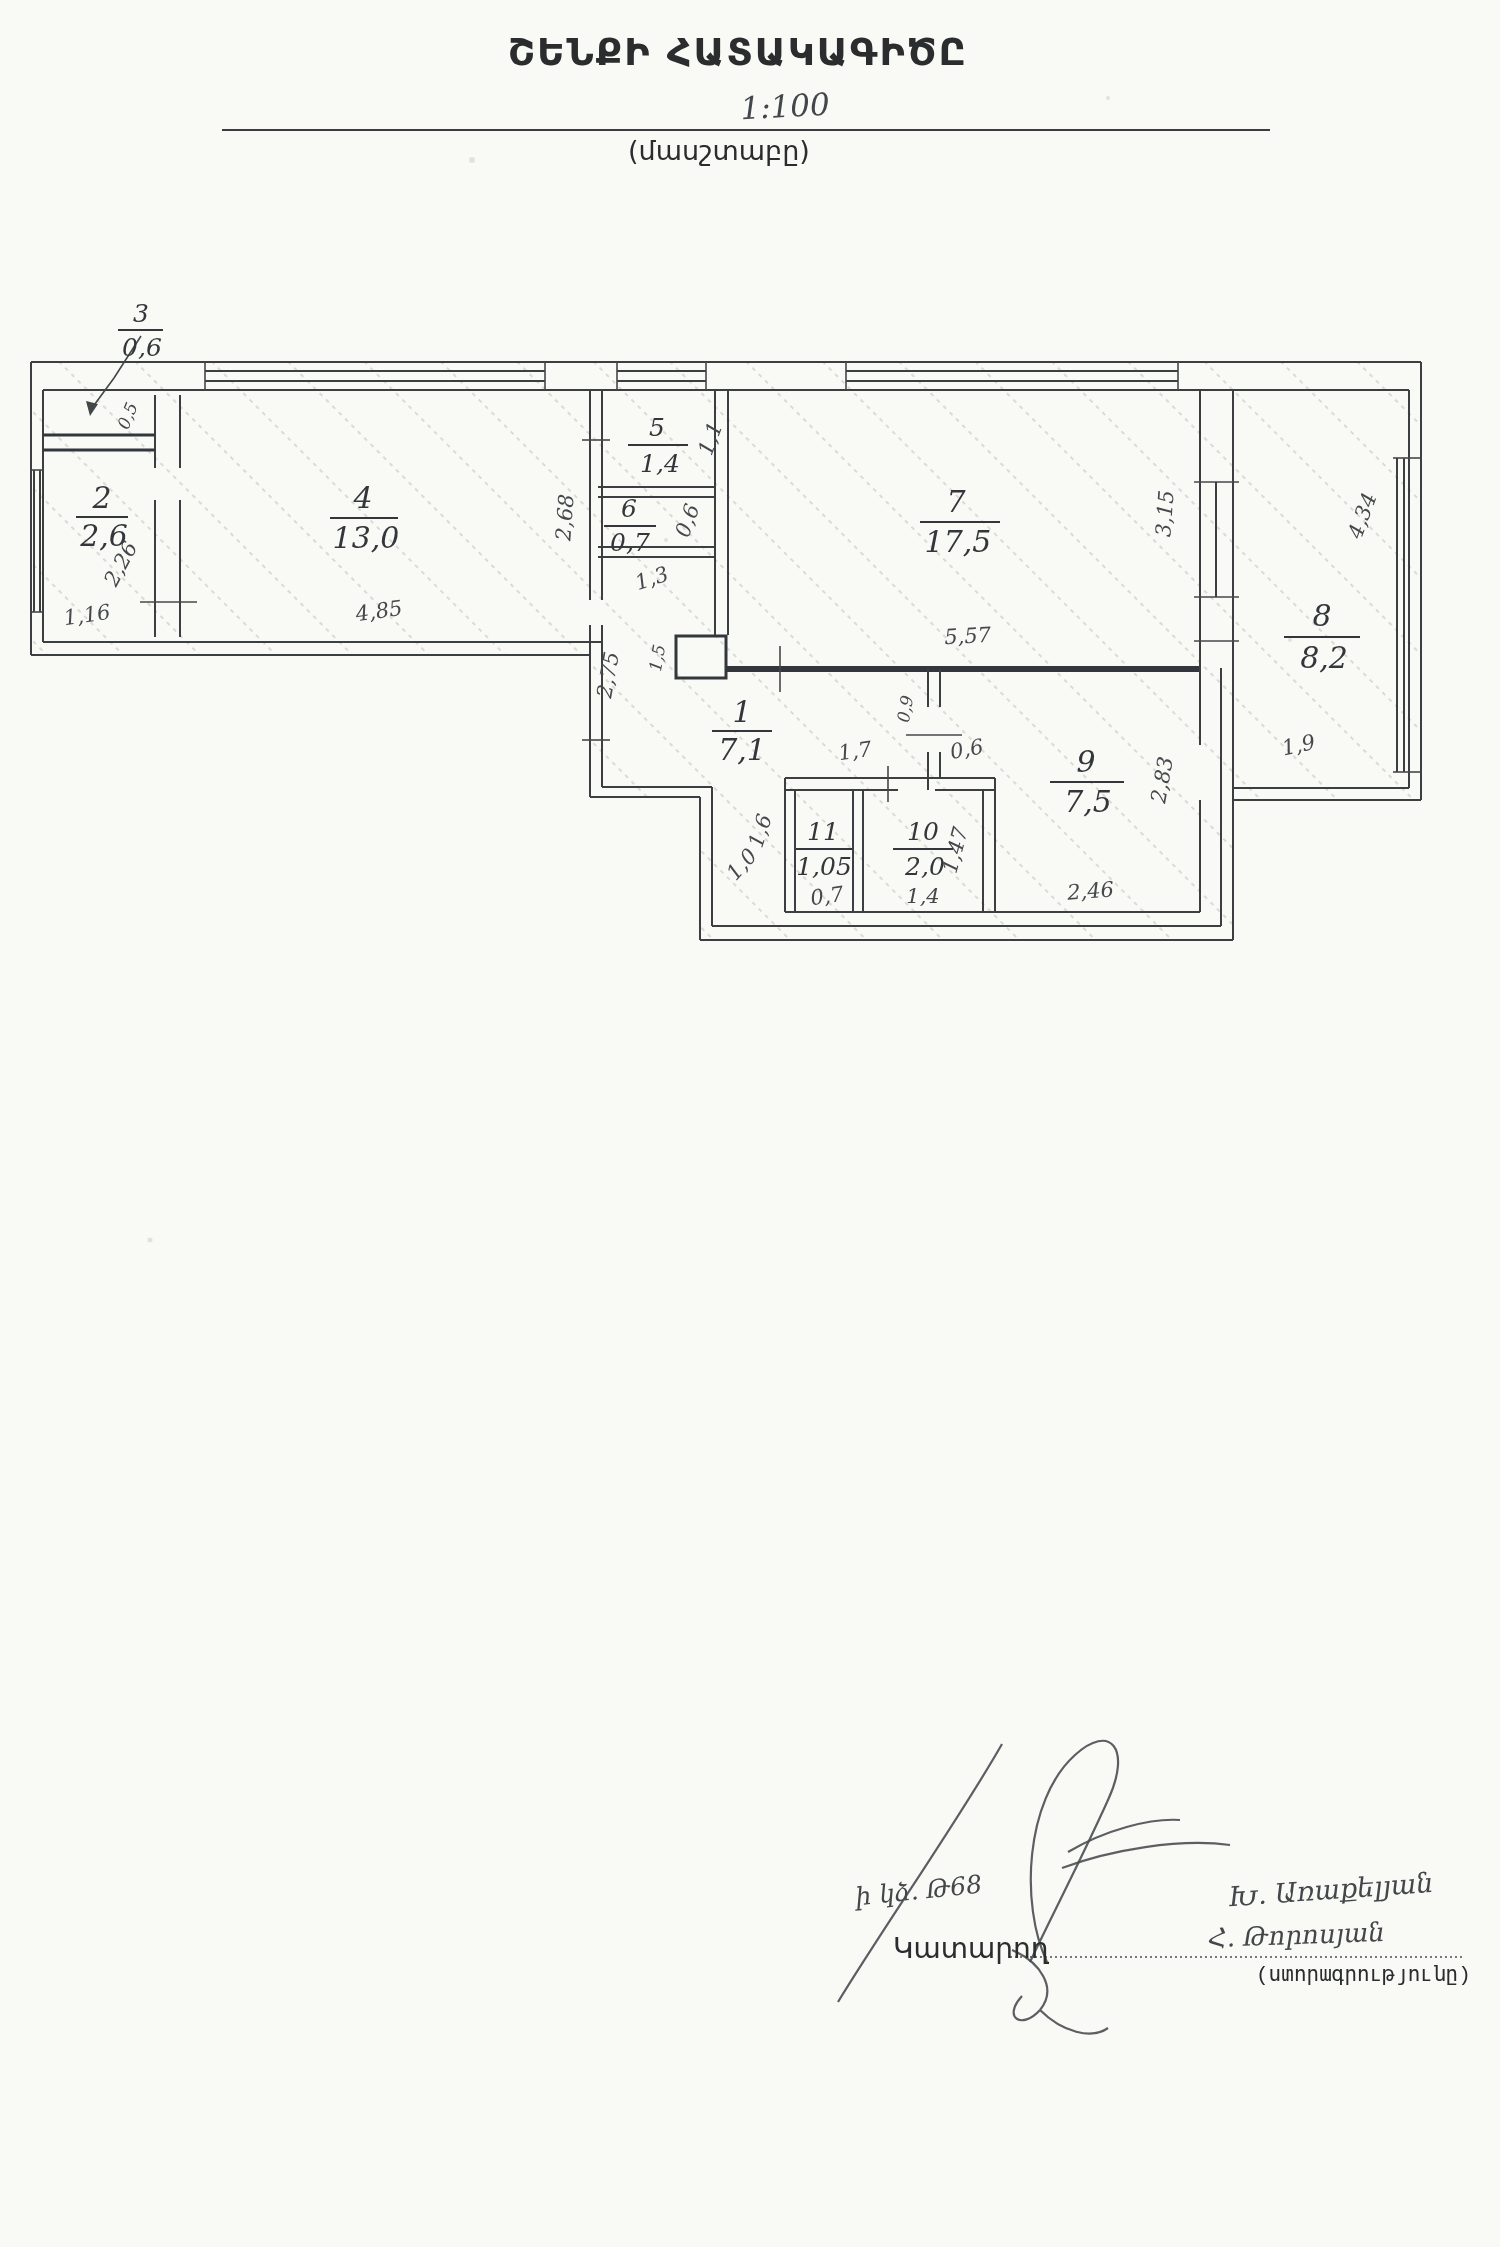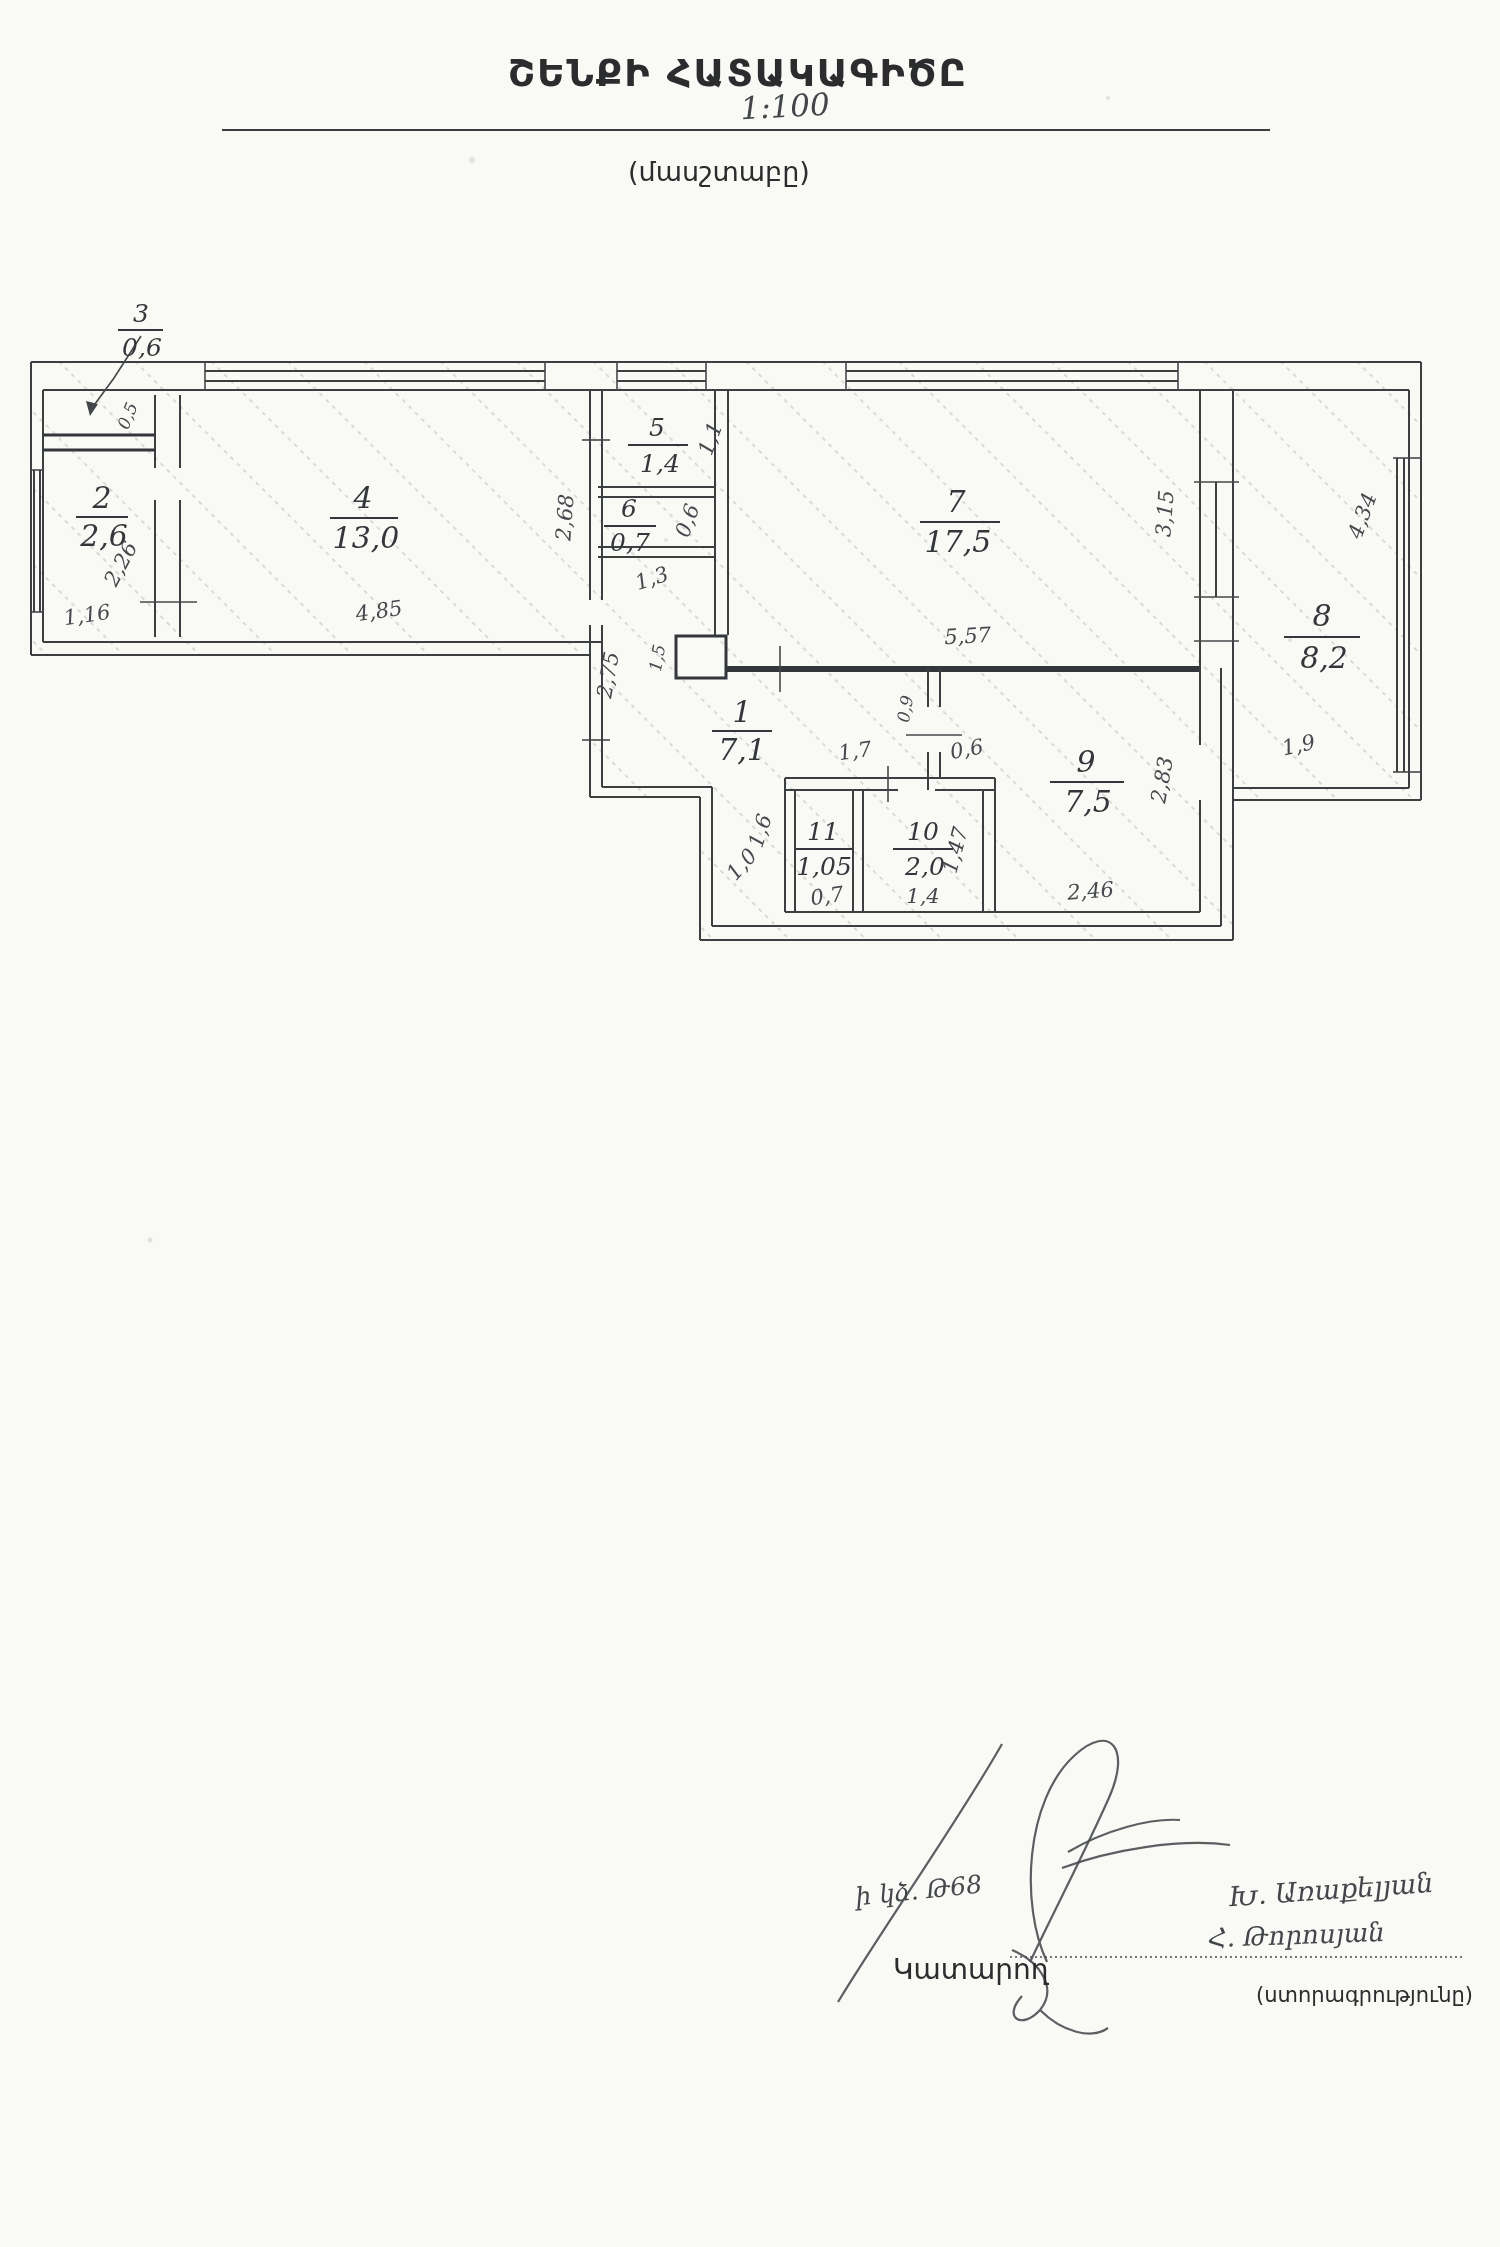--- a/index.html
+++ b/index.html
@@ -1,28 +1,28 @@
 <!DOCTYPE html>
 <html><head>
 <meta charset="utf-8">
 <style>
   html,body{margin:0;padding:0;background:#dfdfdd;}
   .page{position:relative;width:1500px;height:2247px;margin:0 auto;background:#f9f9f6;
         overflow:hidden;font-family:"DejaVu Sans",sans-serif;color:#2b2b2b;}
   .ht{position:absolute;white-space:nowrap;}
-  .printed{font-family:"DejaVu Sans",sans-serif;color:#2a2c2e;margin-top:21px;}
+  .printed{font-family:"DejaVu Sans",sans-serif;color:#2a2c2e;}
   .hand{font-family:"DejaVu Serif",serif;font-style:italic;color:#43464a;}
   #title{left:508px;top:30px;width:450px;text-align:center;font-size:38px;font-weight:bold;letter-spacing:2px;}
   #scaleVal{left:700px;top:88px;width:170px;text-align:center;font-size:31px;transform:rotate(-3deg);}
   #scaleCap{left:628px;top:135px;width:160px;text-align:center;font-size:27px;}
   #note{left:855px;top:1876px;font-size:25px;transform:rotate(-6deg);}
   #executor{left:893px;top:1932px;font-size:28px;}
   #nameTop{left:1228px;top:1874px;font-size:27px;transform:rotate(-4deg);}
   #nameBottom{left:1208px;top:1920px;font-size:26px;transform:rotate(-2deg);}
-  #sigCaption{left:1256px;top:1962px;font-size:21px;}
+  #sigCaption{left:1256px;top:1962px;font-size:21px;font-family:Liberation Mono, monospace;}
   svg{position:absolute;left:0;top:0;}
   .w{stroke:#3c3f42;stroke-width:2;fill:none;}
   .wthick{stroke:#33363a;stroke-width:6;fill:none;}
   .wmed{stroke:#33363a;stroke-width:3;fill:none;}
   .tick{stroke:#44474a;stroke-width:1.6;fill:none;}
   .bar{stroke:#33363a;stroke-width:2;}
   .rn,.ra{font-family:"DejaVu Serif",serif;font-style:italic;fill:#33363a;text-anchor:middle;font-size:30px;}
   .sm{font-size:25px;}
   .dm{font-family:"DejaVu Serif",serif;font-style:italic;fill:#45484c;text-anchor:middle;font-size:21px;}
   .dmsm{font-size:17px;}

